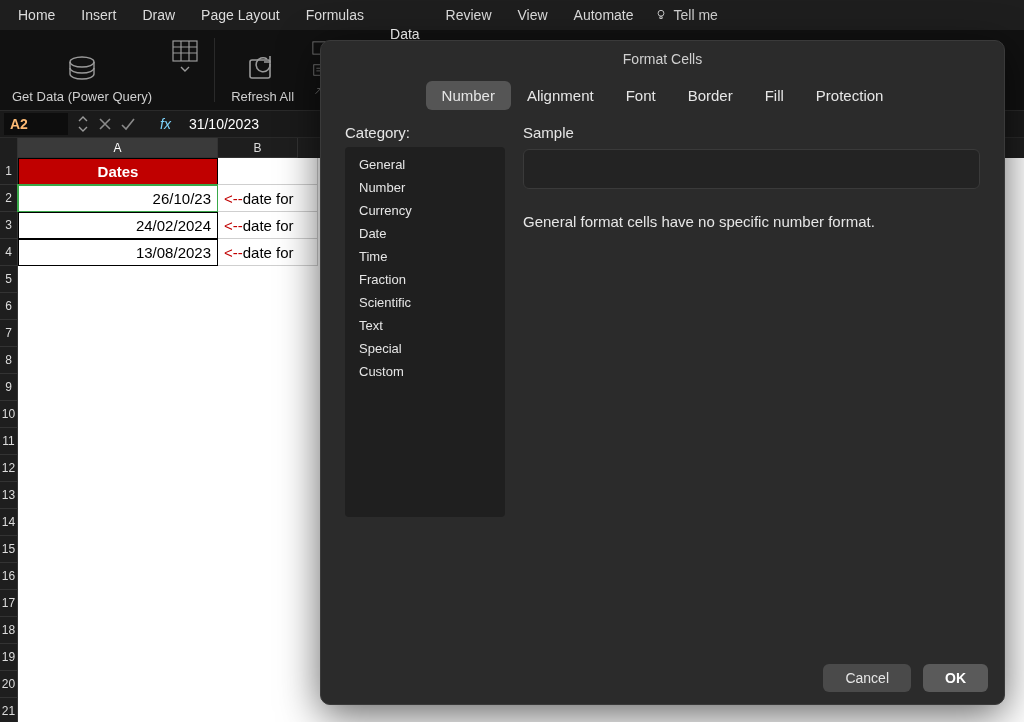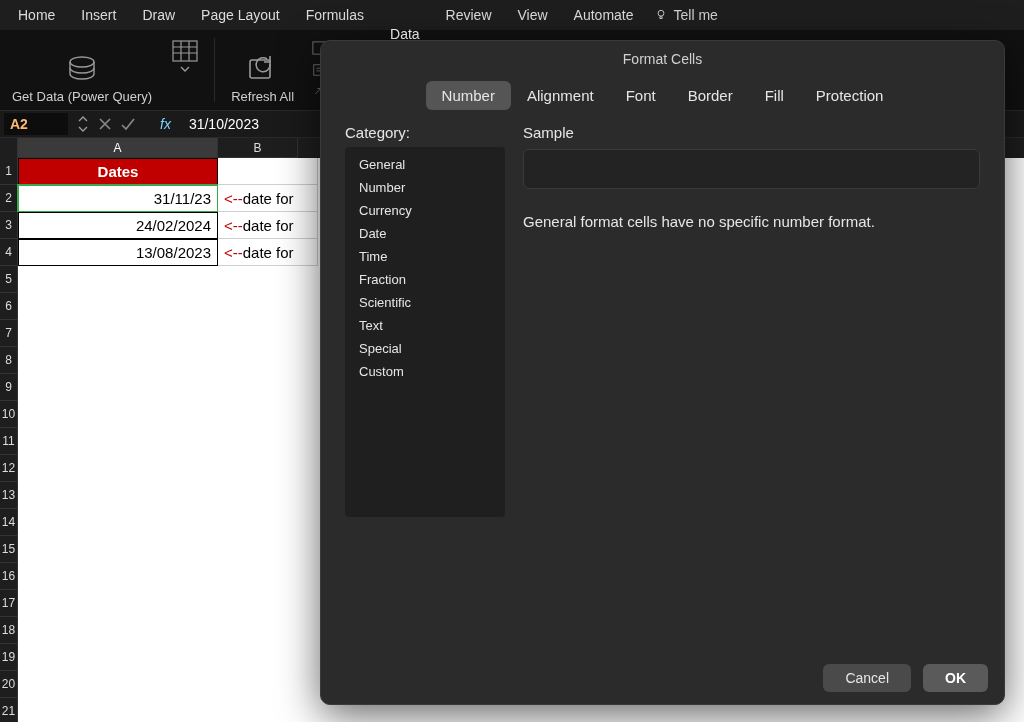--- a/index.html
+++ b/index.html
@@ -185,21 +185,21 @@
     <div class="colhdr colB">B</div>
   </div>
   <div class="rows" id="rows">
       <div class="row">
         <div class="rowhdr">1</div>
         <div class="cell cellA hdrcell">Dates</div>
         <div class="cell cellB"></div>
       </div>
       <div class="row">
         <div class="rowhdr">2</div>
-        <div class="cell cellA boxed sel-outline">31/11/23</div>
+        <div class="cell cellA boxed sel-outline">26/10/23</div>
         <div class="cell cellB">
           <span class="arrow-red">&lt;-- </span>
           <span>date for</span>
         </div>
       </div>
       <div class="row">
         <div class="rowhdr">3</div>
         <div class="cell cellA boxed">24/02/2024</div>
         <div class="cell cellB">
           <span class="arrow-red">&lt;-- </span>

